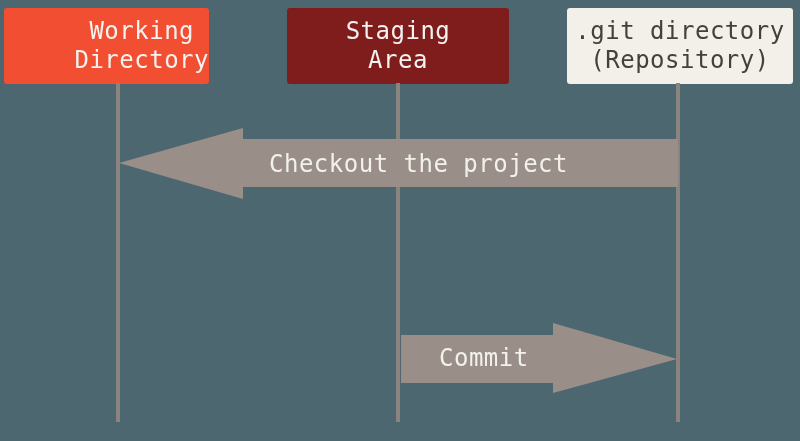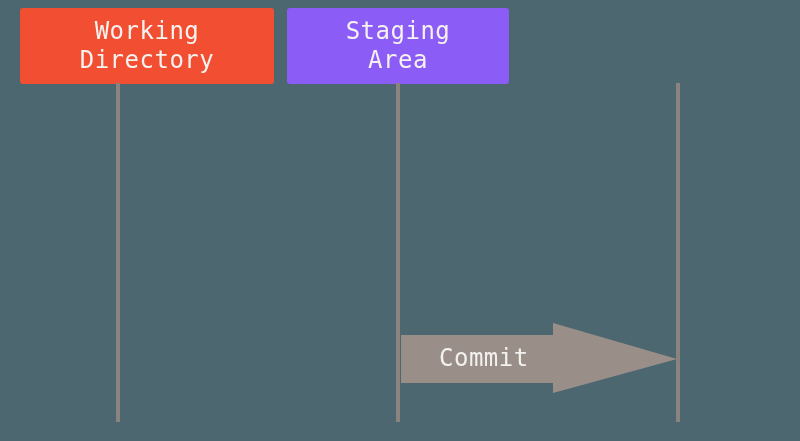--- a/index.html
+++ b/index.html
@@ -21,21 +21,21 @@
   .col-box{
     position:absolute;
     top:8px;height:76px;
     border-radius:3px;
     display:flex;align-items:center;justify-content:center;
     text-align:center;
     font-size:24px;line-height:29px;font-weight:500;
     white-space:pre-line;
     letter-spacing:0.5px;
   }
-  .col-box.wd{left:20px;width:254px;}
+  .col-box.wd{left:4px;width:205px;justify-content:flex-end;}
   .col-box.sa{left:287px;width:222px;}
   .col-box.gd{left:567px;width:226px;}
   
   .lifeline{
     position:absolute;
     top:83px;height:339px;width:4px;
     background:var(--line);
   }
   .lifeline.wd{left:116px;}
   .lifeline.sa{left:396px;}
@@ -68,26 +68,33 @@
 </style>
 </head>
 <body>
 
 <div class="stage">
 
   <div class="col-box wd" style="background: rgb(241, 78, 50); color: rgb(245, 242, 239);">
     <span class="lbl">Working
 Directory</span>
   </div>
-  <div class="col-box sa" style="background: #8b5cf6; color: rgb(245, 242, 239);">
+  <div class="col-box sa" style="background: #7f1d1d; color: rgb(245, 242, 239);">
     <span class="lbl">Staging
 Area</span>
+  </div>
+  <div class="col-box gd" style="background: rgb(242, 240, 233); color: rgb(69, 64, 59);">
+    <span class="lbl">.git directory
+(Repository)</span>
   </div>
 
   <div class="lifeline wd"></div>
   <div class="lifeline sa"></div>
   <div class="lifeline gd"></div>
 
+  <div class="arrow checkout">
+    <span class="lbl">Checkout the project</span>
+  </div>
   <div class="arrow commit">
     <span class="lbl">Commit</span>
   </div>
 
 </div>
 
 </body></html>

